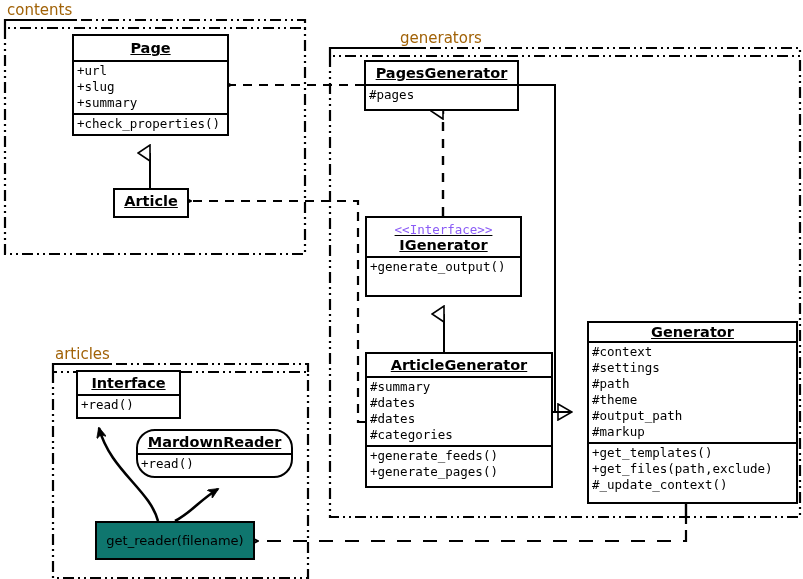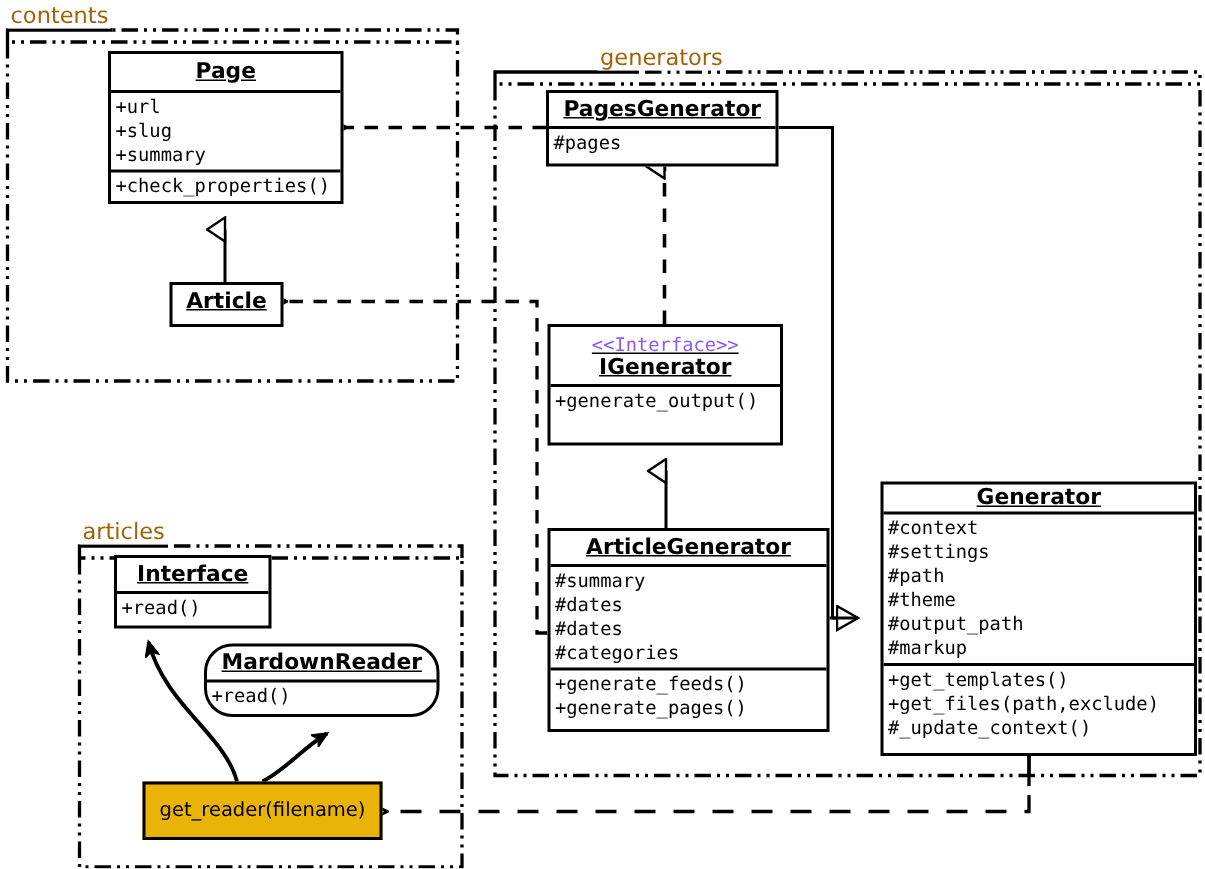--- a/index.html
+++ b/index.html
@@ -73,21 +73,21 @@
     font-family: "DejaVu Sans Mono", monospace;
     font-size: 12.5px;
     line-height: 16px;
     color: #000000;
     white-space: nowrap;
   }
   .plainbox {
     position: absolute;
     box-sizing: border-box;
     border: 2px solid #000;
-    background: #eab308;
+    background: #0f766e;
     z-index: 5;
     display: flex;
     align-items: center;
     justify-content: center;
   }
   .plainbox .plabel {
     font-family: "DejaVu Sans", sans-serif;
     font-size: 13px;
     color: #000;
     white-space: nowrap;

